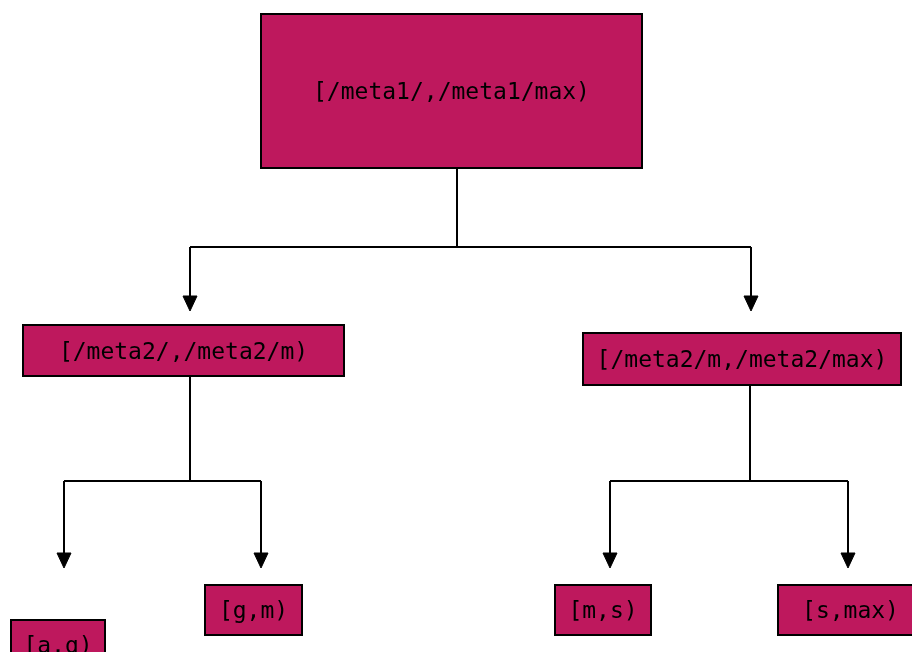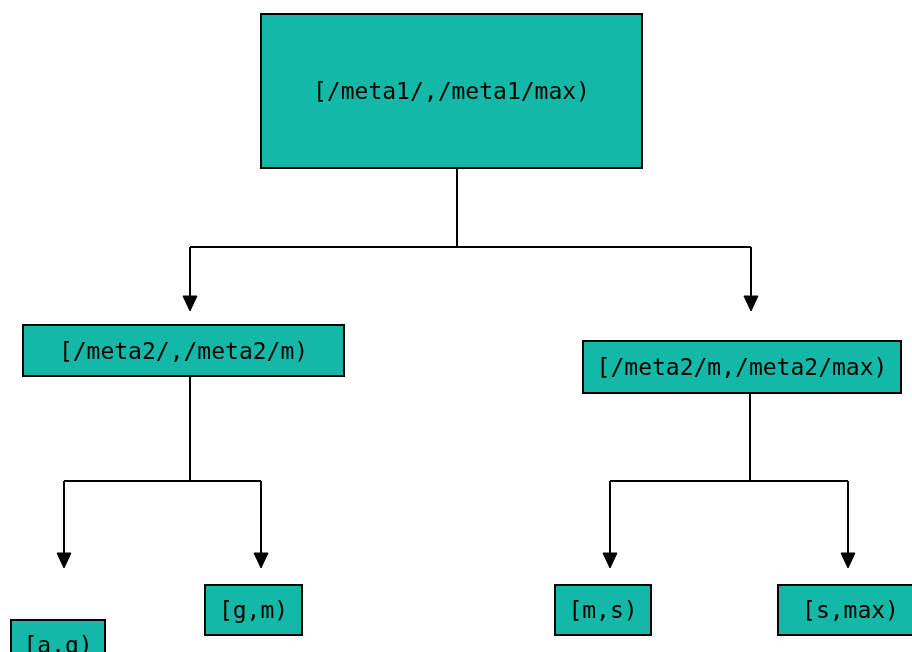--- a/index.html
+++ b/index.html
@@ -28,31 +28,31 @@
     stroke-width: 2;
   }
   svg.edges polygon {
     fill: #000000;
     stroke: #000000;
   }
   .node {
     position: absolute;
     box-sizing: border-box;
     border: 2px solid #000000;
-    background: #14b8a6;
+    background: #be185d;
     color: #000000;
     display: flex;
     align-items: center;
     justify-content: center;
     font-size: 23px;
     white-space: pre;
   }
   .n-root  { left: 260px; top: 13px;  width: 383px; height: 156px; }
   .n-l     { left: 22px;  top: 324px; width: 323px; height: 53px;  }
-  .n-r     { left: 582px; top: 340px; width: 320px; height: 54px;  }
+  .n-r     { left: 582px; top: 332px; width: 320px; height: 54px;  }
   .n-ag    { left: 10px;  top: 584px; width: 96px;  height: 52px; margin-top: 35px;  }
   .n-gm    { left: 204px; top: 584px; width: 99px;  height: 52px;  }
   .n-ms    { left: 554px; top: 584px; width: 98px;  height: 52px;  }
   .n-smax  { left: 777px; top: 584px; width: 147px; height: 52px;  }
 </style>
 </head>
 <body>
 
 <div class="canvas">
 

